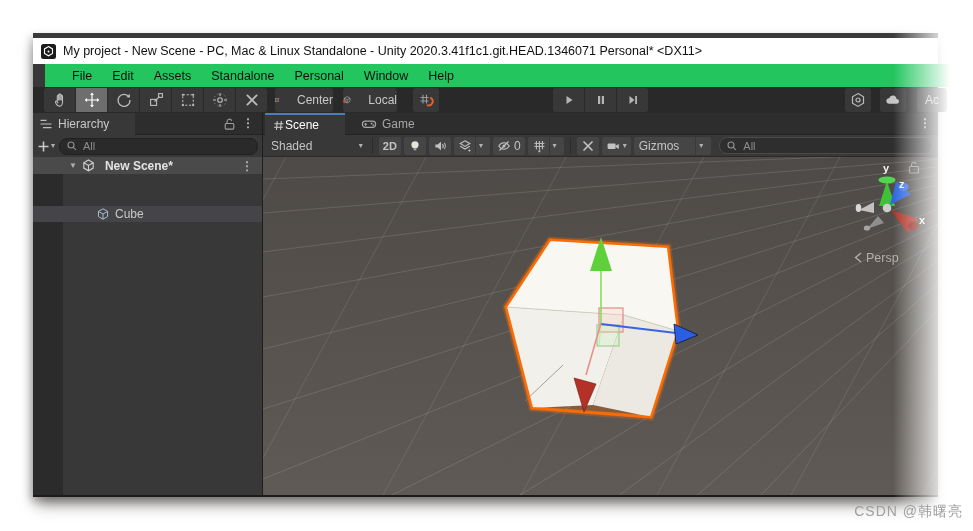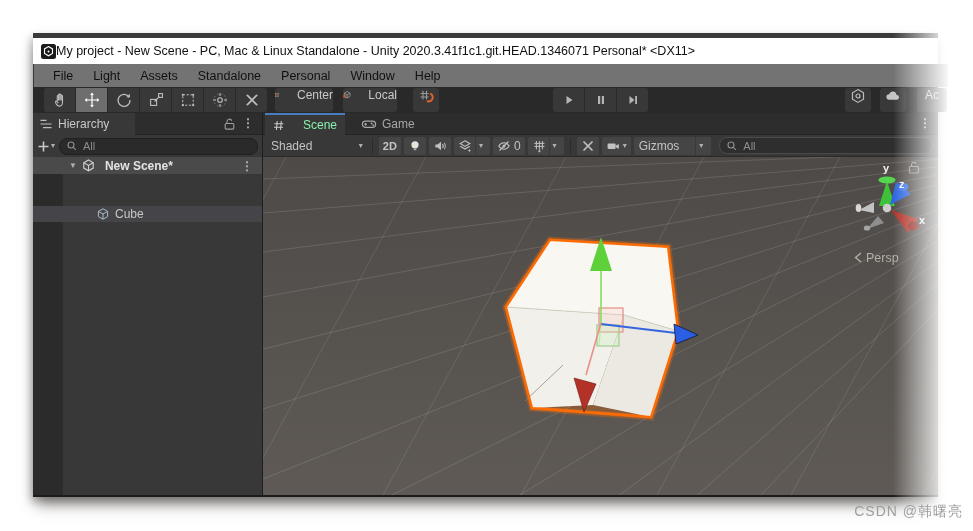--- a/index.html
+++ b/index.html
@@ -2,33 +2,33 @@
 <html><head>
 <meta charset="utf-8">
 <style>
   html,body{margin:0;padding:0}
   body{width:973px;height:531px;background:#fff;overflow:hidden;position:relative;
        font-family:"Liberation Sans",sans-serif;-webkit-font-smoothing:antialiased}
   .window{position:absolute;left:33px;top:33px;width:905px;height:464px;background:#383838;
           box-shadow:0 10px 14px -3px rgba(40,36,33,.55), -2px 4px 8px rgba(0,0,0,.25)}
   .topband{position:absolute;left:0;top:0;width:100%;height:5px;background:#3a3a3a}
   .titlebar{position:absolute;left:0;top:5px;width:100%;height:26px;background:#fff;
-            display:flex;align-items:center;padding-left:8px;box-sizing:border-box}
+            display:flex;align-items:center;gap:7px;padding-left:8px;box-sizing:border-box}
   .title-text{font-size:12.5px;color:#111;white-space:nowrap}
-  .menubar{position:absolute;left:1px;top:31px;width:100%;height:23px;background:#737373;
-           display:flex;align-items:center;padding-left:9px}
+  .menubar{position:absolute;left:12px;top:31px;width:100%;height:23px;background:#22c55e;
+           display:flex;align-items:center;padding-left:17px}
   .menu-item{font-size:12.5px;color:#111;padding:0 10px;cursor:default}
   .toolbar{position:absolute;left:0;top:54px;width:100%;height:26px;background:#292929}
   .tool-group{position:absolute;left:11px;top:1px;display:flex;height:24px;border-radius:3px;overflow:hidden}
   .tool-btn{width:31px;height:24px;background:#383838;display:flex;align-items:center;justify-content:center;
             border-right:1px solid #2a2a2a}
   .tool-btn:last-child{border-right:none}
   .tool-btn.active{background:#6e6e6e}
   .tb-btn{position:absolute;top:1px;height:24px;background:#383838;border-radius:3px;display:flex;
-          justify-content:center;gap:17px;color:#c8c8c8;font-size:12px;box-sizing:border-box}
+          align-items:center;justify-content:center;gap:17px;color:#c8c8c8;font-size:12px;box-sizing:border-box}
   .play-group{position:absolute;left:520px;top:1px;display:flex;height:24px;border-radius:3px;overflow:hidden}
   .play-btn{width:31px;height:24px;background:#383838;display:flex;align-items:center;justify-content:center;
             border-right:1px solid #2a2a2a}
   .play-btn:last-child{border-right:none}
   .main-area{position:absolute;left:0;top:80px;width:905px;height:382px}
   .hierarchy{position:absolute;left:0;top:0;width:229px;height:382px;background:#383838}
   .panel-tabbar{position:absolute;left:0;top:0;width:100%;height:22px;background:#2d2d2d;
                 border-bottom:1px solid #242424;box-sizing:border-box}
   .h-tab{position:absolute;left:0;top:0;height:22px;width:102px;background:#383838;display:flex;
          align-items:center;gap:5px;padding-left:6px;box-sizing:border-box;color:#c8c8c8;font-size:12px}
@@ -48,22 +48,22 @@
   .gutter{position:absolute;left:0;top:0;width:30px;height:100%;background:#2b2b2b}
   .trow{position:absolute;left:0;width:100%;height:16px;display:flex;align-items:center;
         font-size:12px;color:#c8c8c8}
   .trow .icon{display:flex;align-items:center}
   .scene-header{top:0;height:17px;background:#4a4a4a;color:#e3e3e3;font-weight:bold}
   .row-camera{top:17px}.row-light{top:33px}
   .row-cube{top:49px;background:#454549}
   .scene-panel{position:absolute;left:229px;top:0;width:676px;height:382px;background:#383838;
                border-left:1px solid #1e1e1e;box-sizing:border-box}
   .s-tab{position:absolute;left:2px;top:0;width:80px;height:22px;background:#383838;
-         border-top:2px solid #4a7cbf;display:flex;align-items:center;gap:18px;padding-left:7px;
-         box-sizing:border-box;color:#86efac;font-size:12px}
+         border-top:2px solid #4a7cbf;display:flex;align-items:center;gap:0;padding-left:7px;
+         box-sizing:border-box;color:#ffffff;font-size:12px}
   .g-tab{position:absolute;left:92px;top:0;width:78px;height:22px;display:flex;align-items:center;gap:5px;
          padding-left:6px;box-sizing:border-box;color:#a6a6a6;font-size:12px}
   .s-kebab{position:absolute;right:7px;top:4px}
   .controls{position:absolute;left:0;top:22px;right:0;height:22px;background:#383838;display:flex;
             align-items:center;padding:0 5px;box-sizing:border-box;gap:3px;color:#c4c4c4;font-size:12px;
             border-bottom:1px solid #2a2a2a}
   .shaded-dd{width:92px;display:flex;align-items:center;justify-content:space-between;padding:0 3px}
   .vsep{width:1px;height:16px;background:#2c2c2c;margin:0 3px}
   .ctl-btn{height:18px;background:#454545;border-radius:2px;display:flex;align-items:center;
            padding:0 4px;gap:3px}
@@ -95,21 +95,21 @@
           <rect width="15" height="15" rx="2.5" fill="#1b1b1b"></rect>
           <path d="M7.5 2.6l4 2.3v4.6l-4 2.3-4-2.3V4.9z" fill="none" stroke="#fff" stroke-width="1.1"></path>
           <circle cx="7.5" cy="7.4" r="1" fill="#fff"></circle>
         </svg>
     </span>
     <span class="title-text">My project - New Scene - PC, Mac &amp; Linux Standalone - Unity 2020.3.41f1c1.git.HEAD.1346071 Personal* &lt;DX11&gt;</span>
   </div>
 
   <div class="menubar">
     <span class="menu-item">File</span>
-    <span class="menu-item">Light</span>
+    <span class="menu-item">Edit</span>
     <span class="menu-item">Assets</span>
     <span class="menu-item">Standalone</span>
     <span class="menu-item">Personal</span>
     <span class="menu-item">Window</span>
     <span class="menu-item">Help</span>
   </div>
 
   <div class="toolbar">
     <div class="tool-group">
       <div class="tool-btn">

